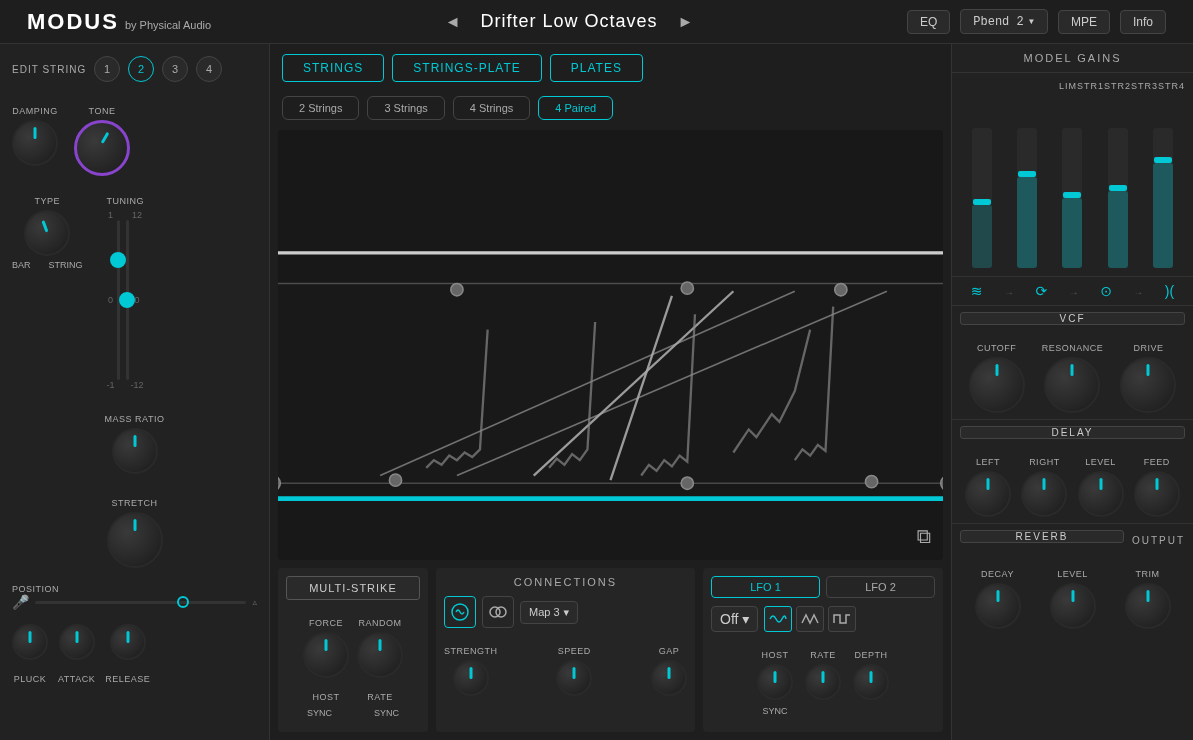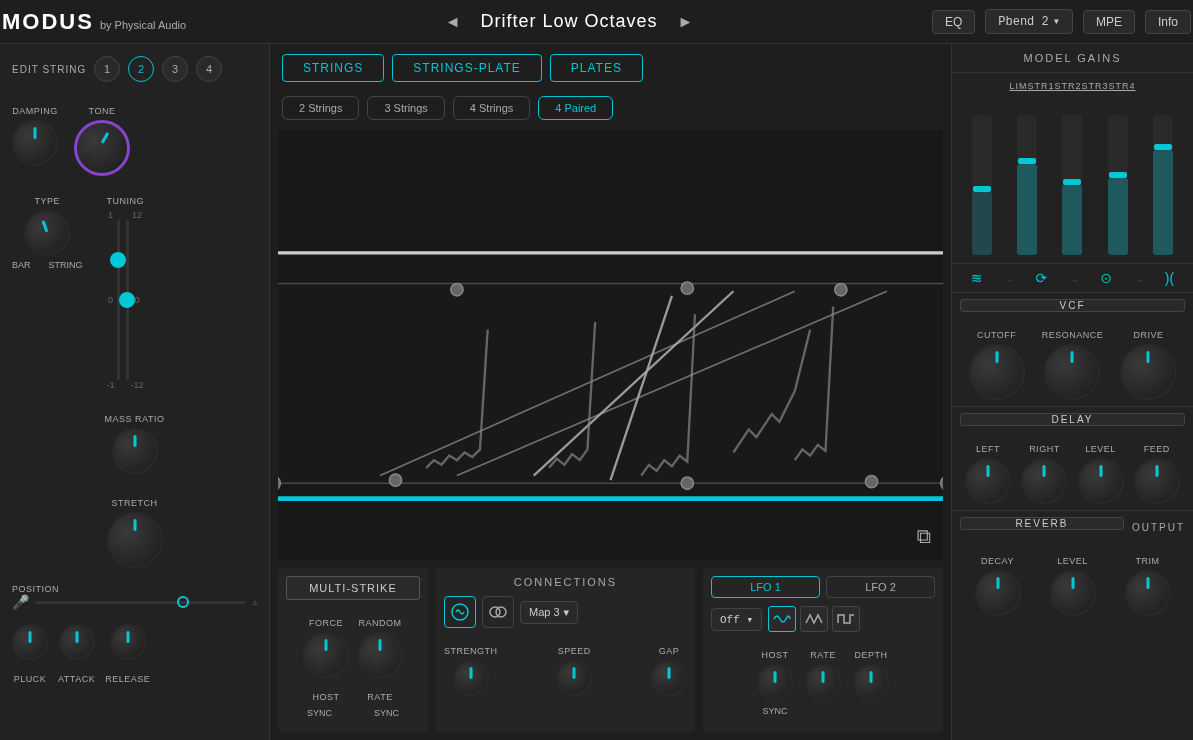--- a/index.html
+++ b/index.html
@@ -13,21 +13,21 @@
       font-size: 11px;
     }
 
     
     .top-bar {
       background: #1e1e1e;
       border-bottom: 1px solid #333;
       height: 44px;
       display: flex;
       align-items: center;
-      padding: 0 2px;
+      padding: 0 27px;
     }
     .logo {
       display: flex;
       align-items: baseline;
       gap: 6px;
       margin-right: 20px;
     }
     .logo-modus {
       font-size: 22px;
       font-weight: bold;
@@ -456,22 +456,21 @@
       align-items: center;
       gap: 6px;
       margin-bottom: 8px;
     }
     .lfo-select {
       background: #2a2a2a;
       border: 1px solid #444;
       border-radius: 4px;
       color: #ccc;
       padding: 4px 8px;
-      font-size: 11px;
-      font-family: Liberation Mono, monospace;
+      font-size: 14px;
     }
     .wave-btns {
       display: flex;
       gap: 4px;
     }
     .wave-btn {
       width: 28px;
       height: 26px;
       border: 1px solid #444;
       border-radius: 3px;
@@ -507,26 +506,25 @@
       color: #aaa;
       letter-spacing: 2px;
       border-bottom: 1px solid #333;
     }
 
     .gains-section {
       padding: 8px;
     }
     .gains-col-headers {
       display: flex;
-      justify-content: center;
+      justify-content: flex-end;
       font-size: 9px;
       color: #aaa;
       letter-spacing: 1px;
-      margin-bottom: 4px;
-      text-decoration: underline;
+      margin-bottom: 17px;
     }
     .gains-sliders {
       display: flex;
       gap: 2px;
       justify-content: space-around;
       align-items: flex-end;
       height: 160px;
     }
     .gain-slider-col {
       display: flex;

